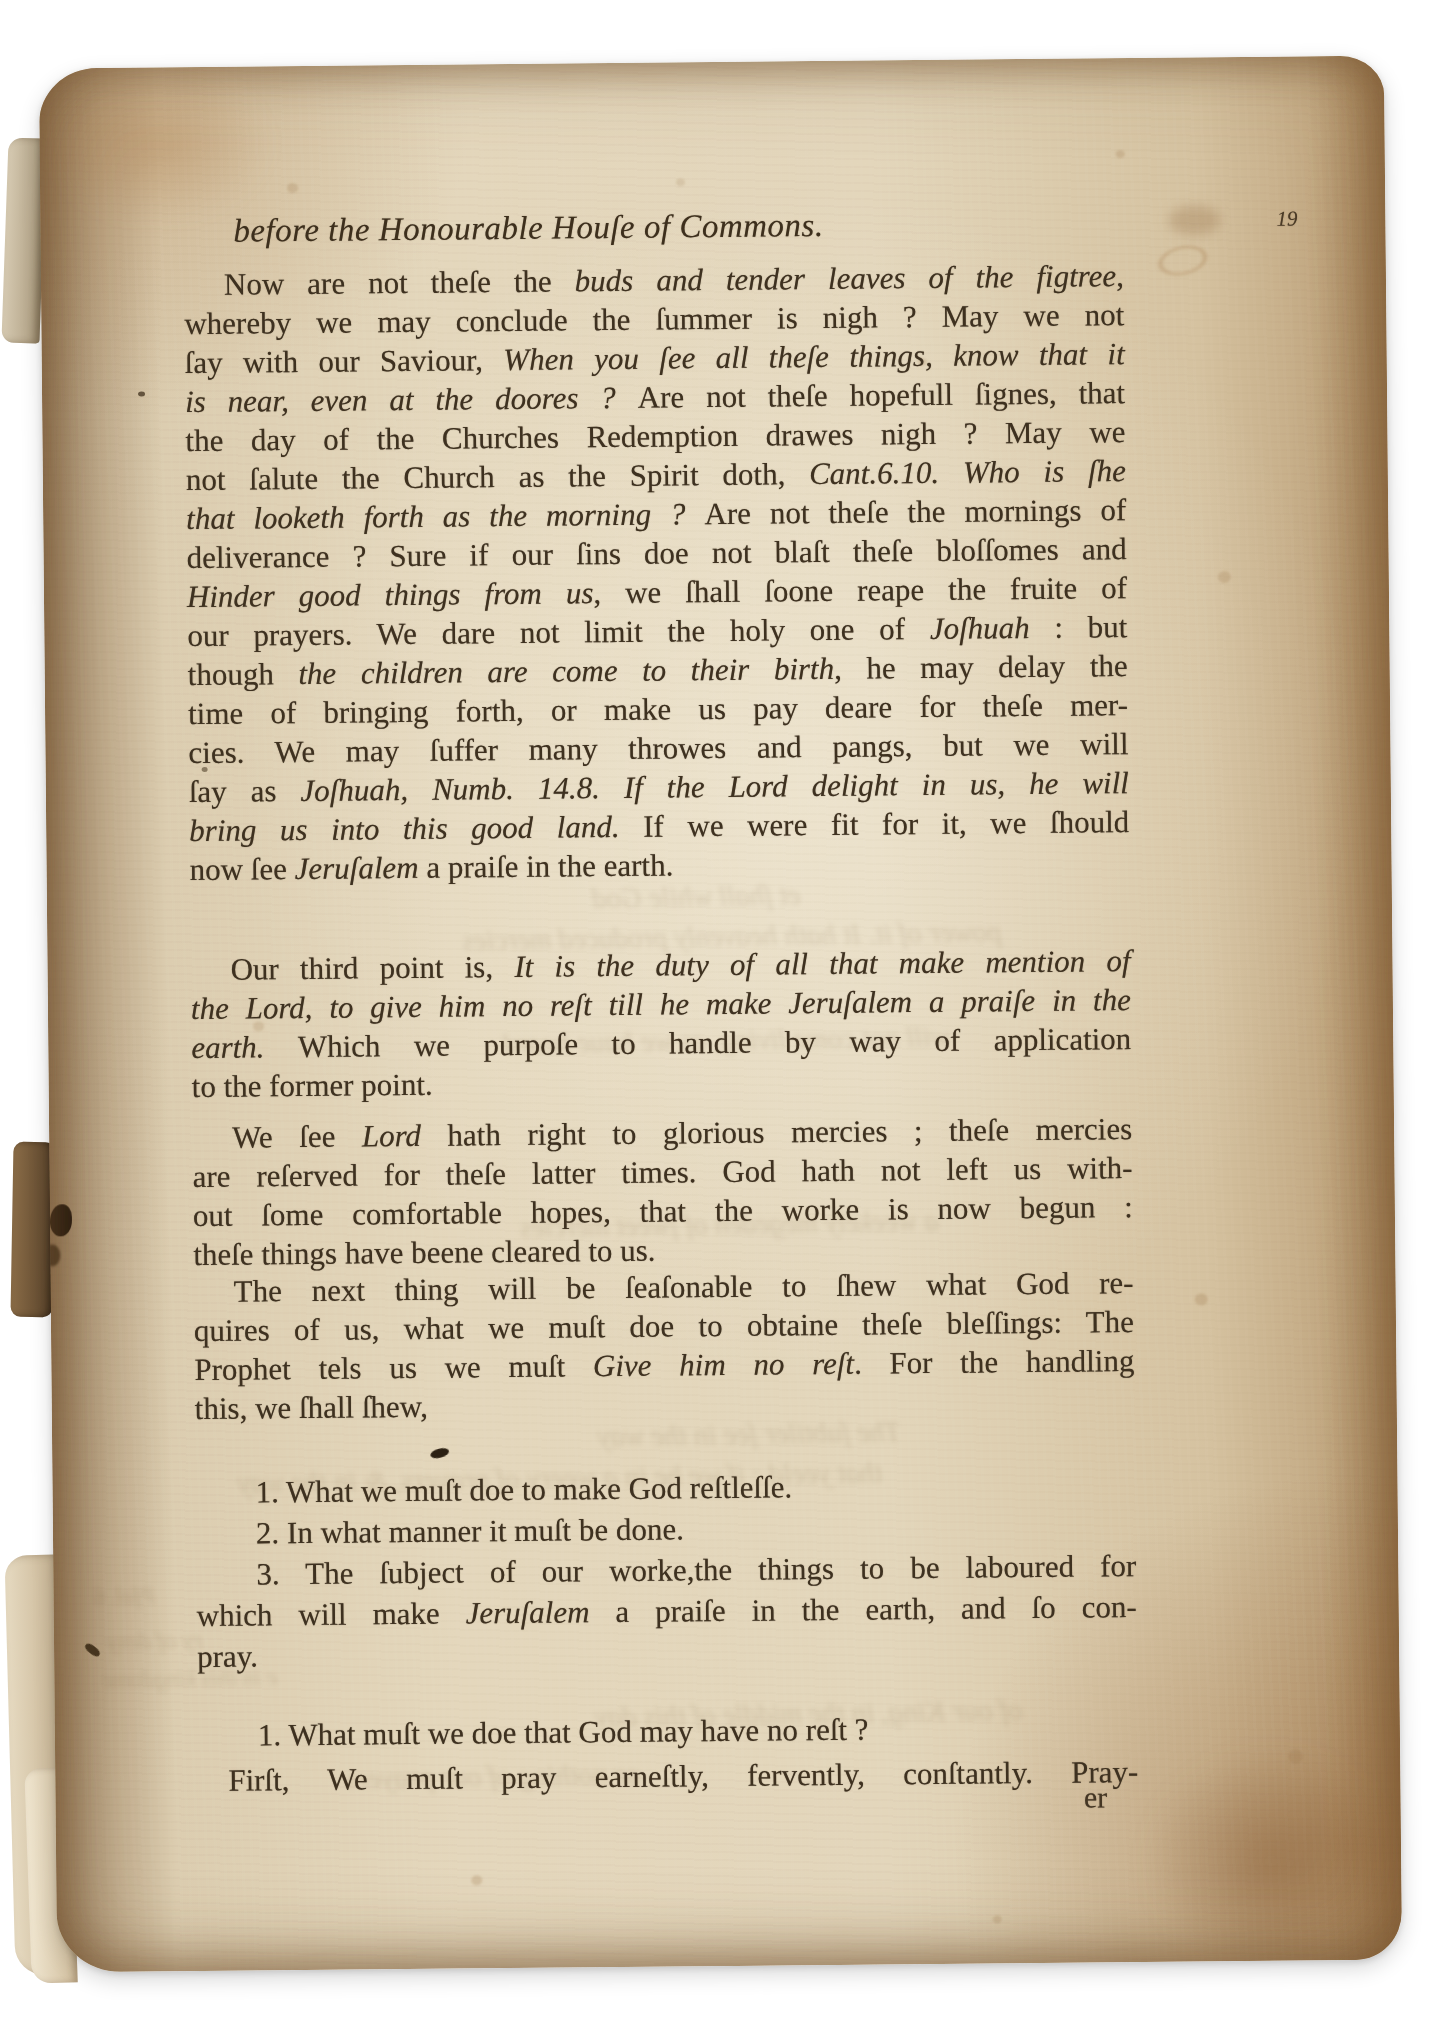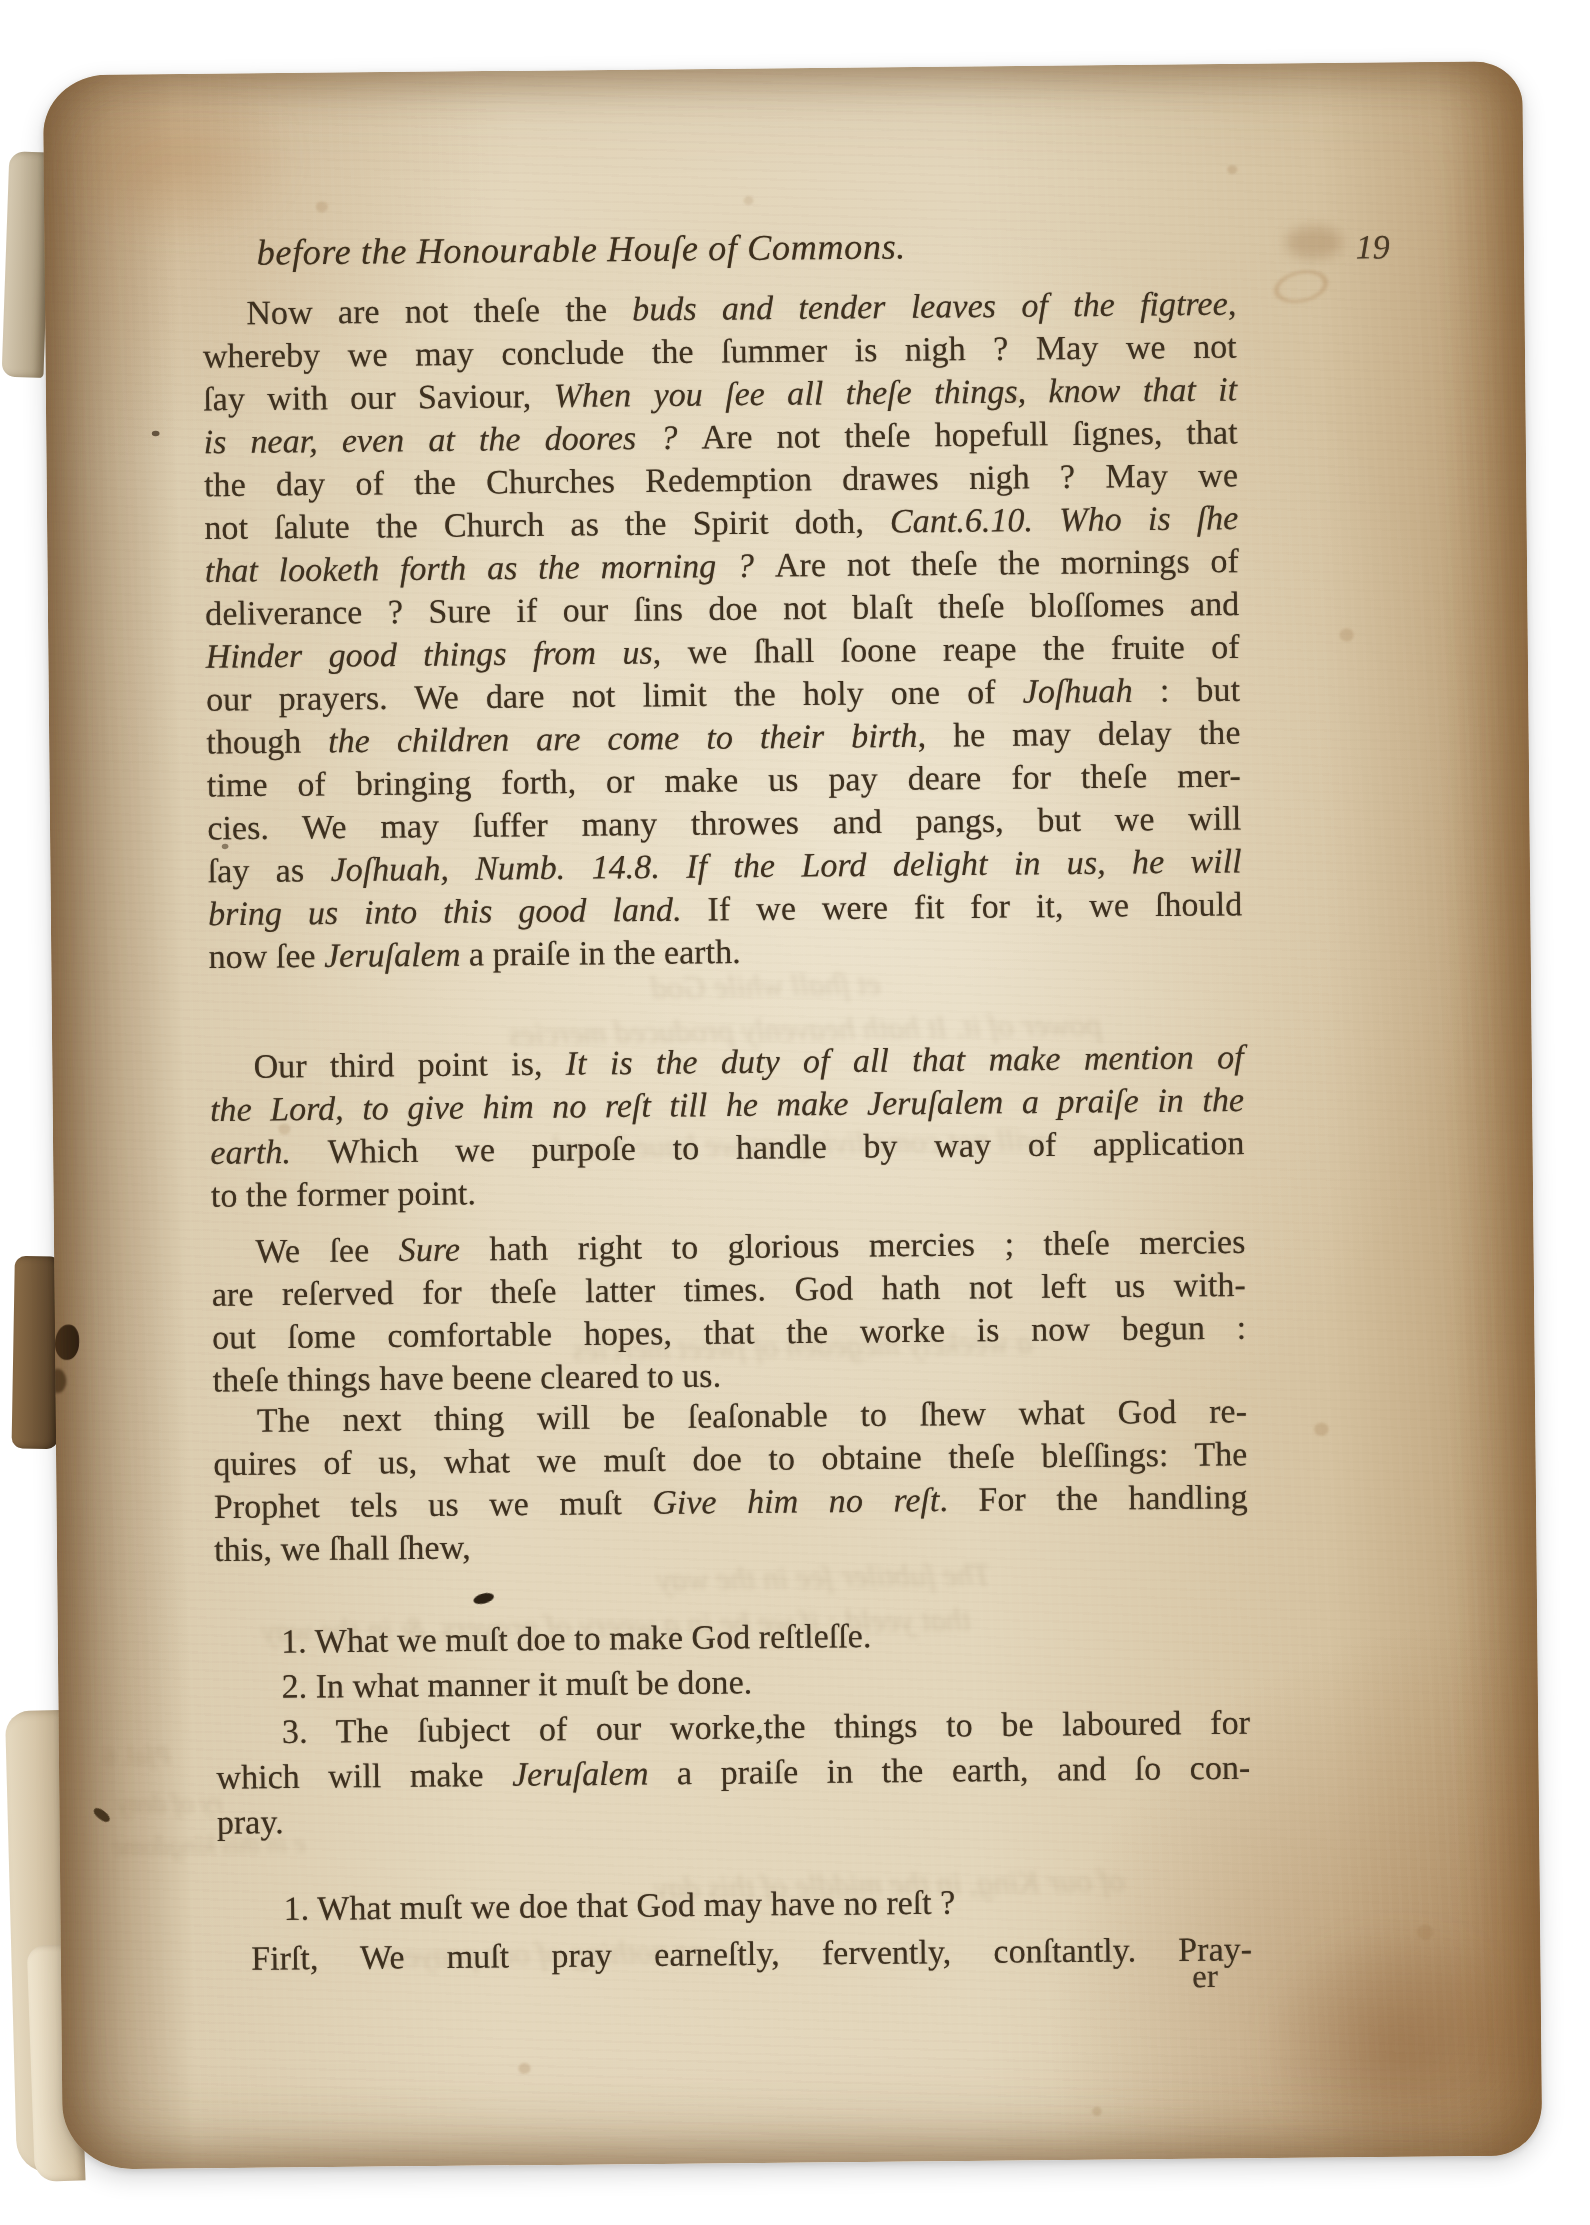--- a/index.html
+++ b/index.html
@@ -75,22 +75,22 @@
         box-shadow:248px 118px 0 1px rgba(146,104,60,.20), 1076px 92px 0 0 rgba(146,104,60,.22),
           876px 298px 0 0 rgba(146,104,60,.18), 1176px 516px 0 2px rgba(146,104,60,.20),
           206px 956px 0 1px rgba(146,104,60,.18), 1146px 1238px 0 2px rgba(146,104,60,.22),
           416px 1812px 0 1px rgba(146,104,60,.22), 936px 1856px 0 0 rgba(146,104,60,.20),
           636px 116px 0 0 rgba(146,104,60,.16), 1236px 1696px 0 3px rgba(146,104,60,.18);}
 
   
   .page-header{position:absolute;left:83px;top:146px;width:810px;z-index:3;text-align:center;
         font-style:italic;font-size:33px;color:#3d2f1d;letter-spacing:.5px;
         text-shadow:0 0 1px rgba(64,50,30,.55);}
-  .page-number{position:absolute;left:1192px;top:150px;z-index:3;font-style:italic;
-        font-size:31px;color:#4a3a26;text-shadow:0 0 1px rgba(64,50,30,.5);}
+  .page-number{position:absolute;left:1236px;top:150px;z-index:3;font-style:italic;
+        font-size:21px;color:#4a3a26;text-shadow:0 0 1px rgba(64,50,30,.5);}
   .textblock{position:absolute;left:143px;top:0;width:940px;z-index:3;}
   .block{position:absolute;left:0;width:940px;}
   .block-0{top:199px}.block-1{top:884px}.block-2{top:1052px}.block-3{top:1206px}
   .block-4{top:1407px}.block-5{top:1650px}
   .line{height:39px;font-size:31px;line-height:38px;color:#3e3120;
         text-align:justify;text-align-last:justify;
         text-shadow:0 0 1px rgba(62,49,32,.6);}
   .block-4 .line{height:41px}
   .block-5 .line{height:45px}
   .ind-1{text-indent:40px}
@@ -172,21 +172,21 @@
           <div class="line"><span class="it">bring us into this good land. </span><span class="ro">If we were fit for it, we ſhould</span></div>
           <div class="line sj"><span class="ro">now ſee </span><span class="it">Jeruſalem</span><span class="ro"> a praiſe in the earth.</span></div>
         </div>
         <div class="block block-1">
           <div class="line ind-1"><span class="ro">Our third point is, </span><span class="it">It is the duty of all that make mention of</span></div>
           <div class="line"><span class="it">the Lord, to give him no reſt till he make Jeruſalem a praiſe in the</span></div>
           <div class="line"><span class="it">earth. </span><span class="ro">Which we purpoſe to handle by way of application</span></div>
           <div class="line sj"><span class="ro">to the former point.</span></div>
         </div>
         <div class="block block-2">
-          <div class="line ind-1"><span class="ro">We ſee </span><span class="it">Sure </span><span class="ro">hath right to glorious mercies ; theſe mercies</span></div>
+          <div class="line ind-1"><span class="ro">We ſee </span><span class="it">Lord </span><span class="ro">hath right to glorious mercies ; theſe mercies</span></div>
           <div class="line"><span class="ro">are reſerved for theſe latter times. God hath not left us with-</span></div>
           <div class="line"><span class="ro">out ſome comfortable hopes, that the worke is now begun :</span></div>
           <div class="line sj"><span class="ro">theſe things have beene cleared to us.</span></div>
         </div>
         <div class="block block-3">
           <div class="line ind-1"><span class="ro">The next thing will be ſeaſonable to ſhew what God re-</span></div>
           <div class="line"><span class="ro">quires of us, what we muſt doe to obtaine theſe bleſſings: The</span></div>
           <div class="line"><span class="ro">Prophet tels us we muſt </span><span class="it">Give him no reſt</span><span class="ro">.  For the handling</span></div>
           <div class="line sj"><span class="ro">this, we ſhall ſhew,</span></div>
         </div>

